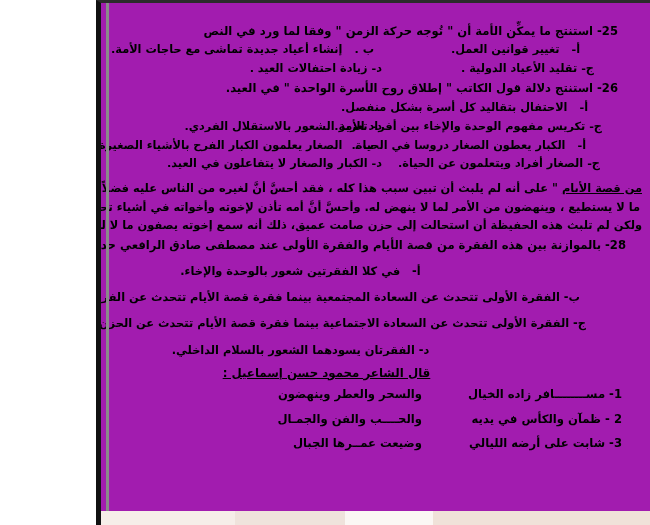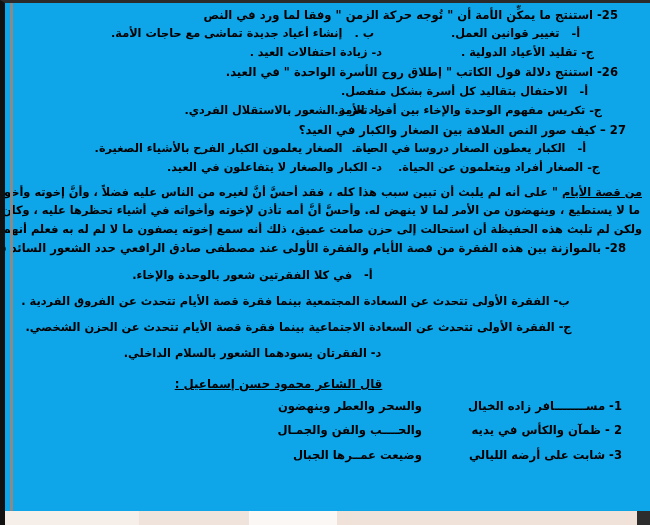--- a/index.html
+++ b/index.html
@@ -11,26 +11,26 @@
     height: 525px;
     background: #ffffff;
     font-family: "DejaVu Sans", "Liberation Sans", sans-serif;
     overflow: hidden;
   }
 
   
   #page {
     position: relative;
     box-sizing: border-box;
-    width: 650px;
+    width: 554px;
     height: 525px;
-    background: #0ea5e9;
+    background: #a21caf;
     border-top: 3px solid #2b2b2b;
     border-left: 5px solid #111111;
-    padding: 4px 4px 0 6px;
+    padding: 20px 4px 0 6px;
     overflow: hidden;
   }
   #page::before {
     content: "";
     position: absolute;
     top: 0;
     left: 5px;
     width: 3px;
     height: 100%;
     background: #8a8a8a;
@@ -107,21 +107,21 @@
   .single-opt.push-a  { padding-right: 150px; }
   .single-opt.push-b  { padding-right: 64px; }
   .single-opt.push-c  { padding-right: 58px; }
   .single-opt.push-d  { padding-right: 150px; }
 
   
   .poet-head {
     font-weight: bold;
     font-size: 11.8px;
     text-align: center;
-    margin: 14px 98px 4px 0;
+    margin: 6px 98px 4px 0;
   }
   .poet-head span { text-decoration: underline; }
 
   .verse {
     display: flex;
     flex-direction: row;
     font-weight: bold;
     font-size: 11.6px;
     margin: 0 0 7px 0;
     white-space: nowrap;
@@ -199,21 +199,20 @@
           <span>تكريس مفهوم الوحدة والإخاء بين أفراد الأمة.</span>
         </div>
         <div class="opt-d">
           <span class="lbl">د-</span>
           <span>تعزيز الشعور بالاستقلال الفردي.</span>
         </div>
       </div>
     </div>
 
     <div class="q-block">
-      <div class="q-stem indent-sm">27 – كيف صور النص العلاقة بين الصغار والكبار في العيد؟</div>
       <div class="opt-row r27">
         <div class="opt-a">
           <span class="lbl wide">أ-</span>
           <span>الكبار يعطون الصغار دروسا في الحياة.</span>
         </div>
         <div class="opt-b">
           <span class="lbl wide">ب .</span>
           <span>الصغار يعلمون الكبار الفرح بالأشياء الصغيرة.</span>
         </div>
       </div>

